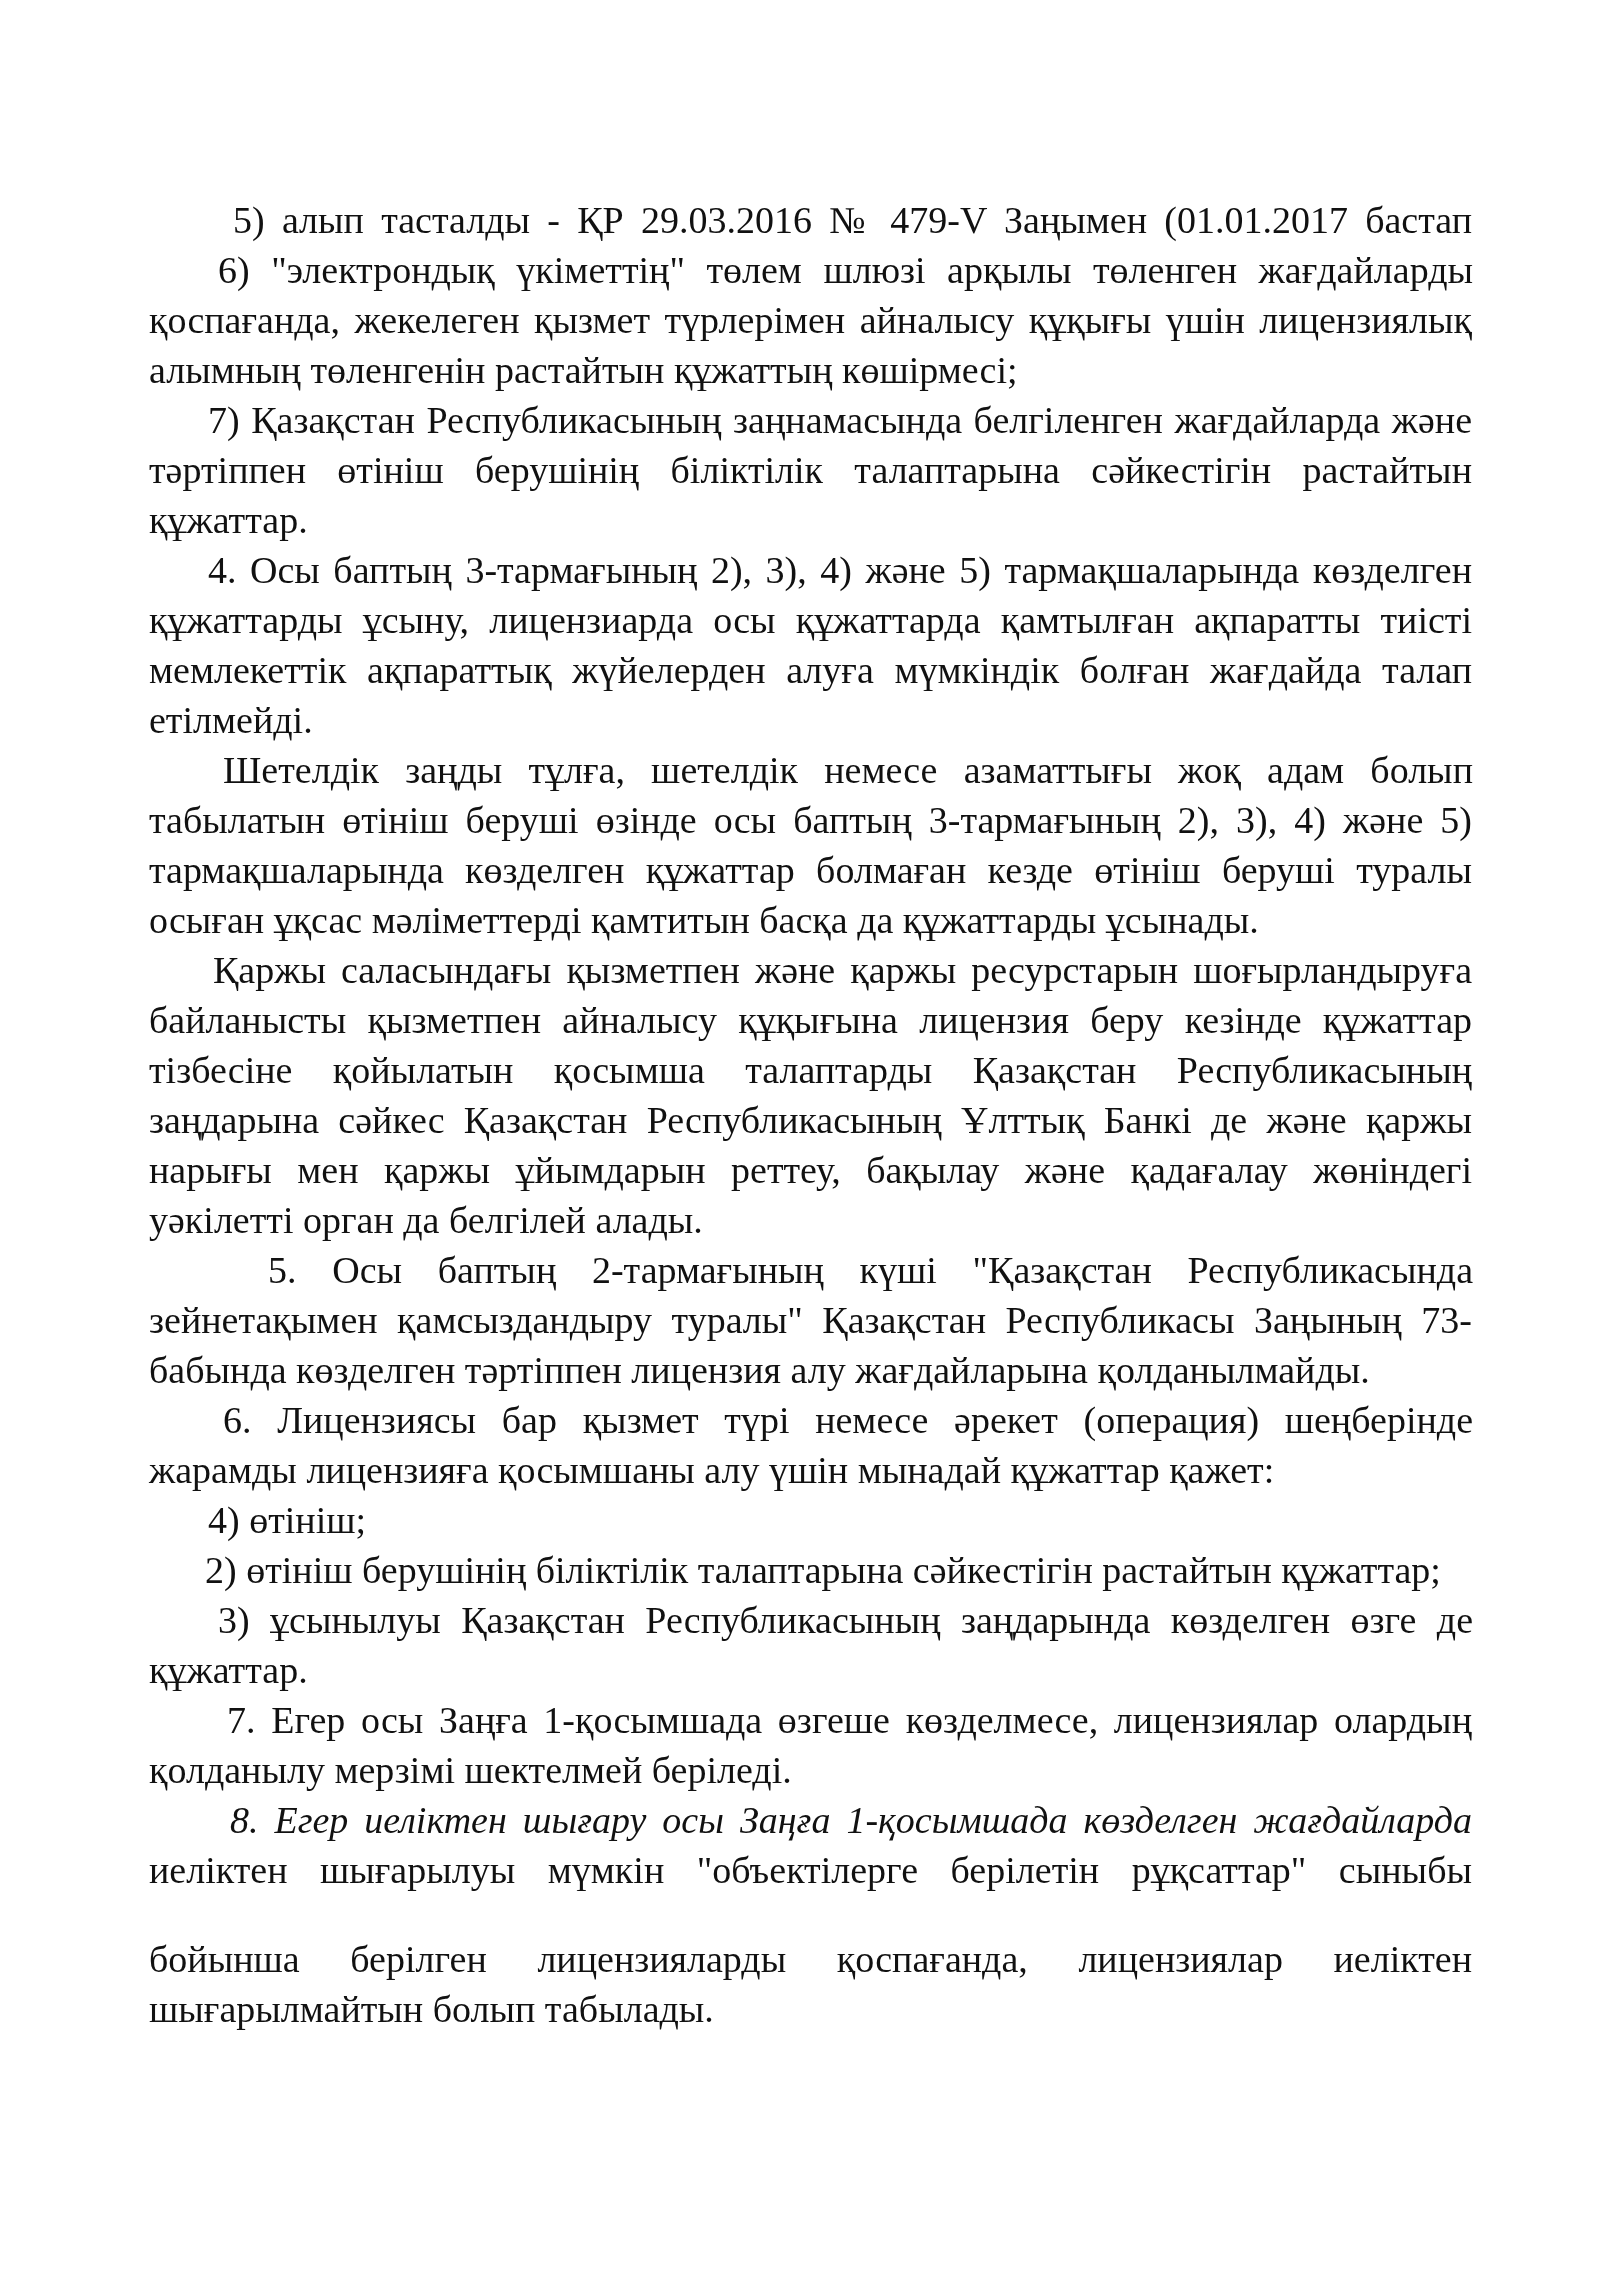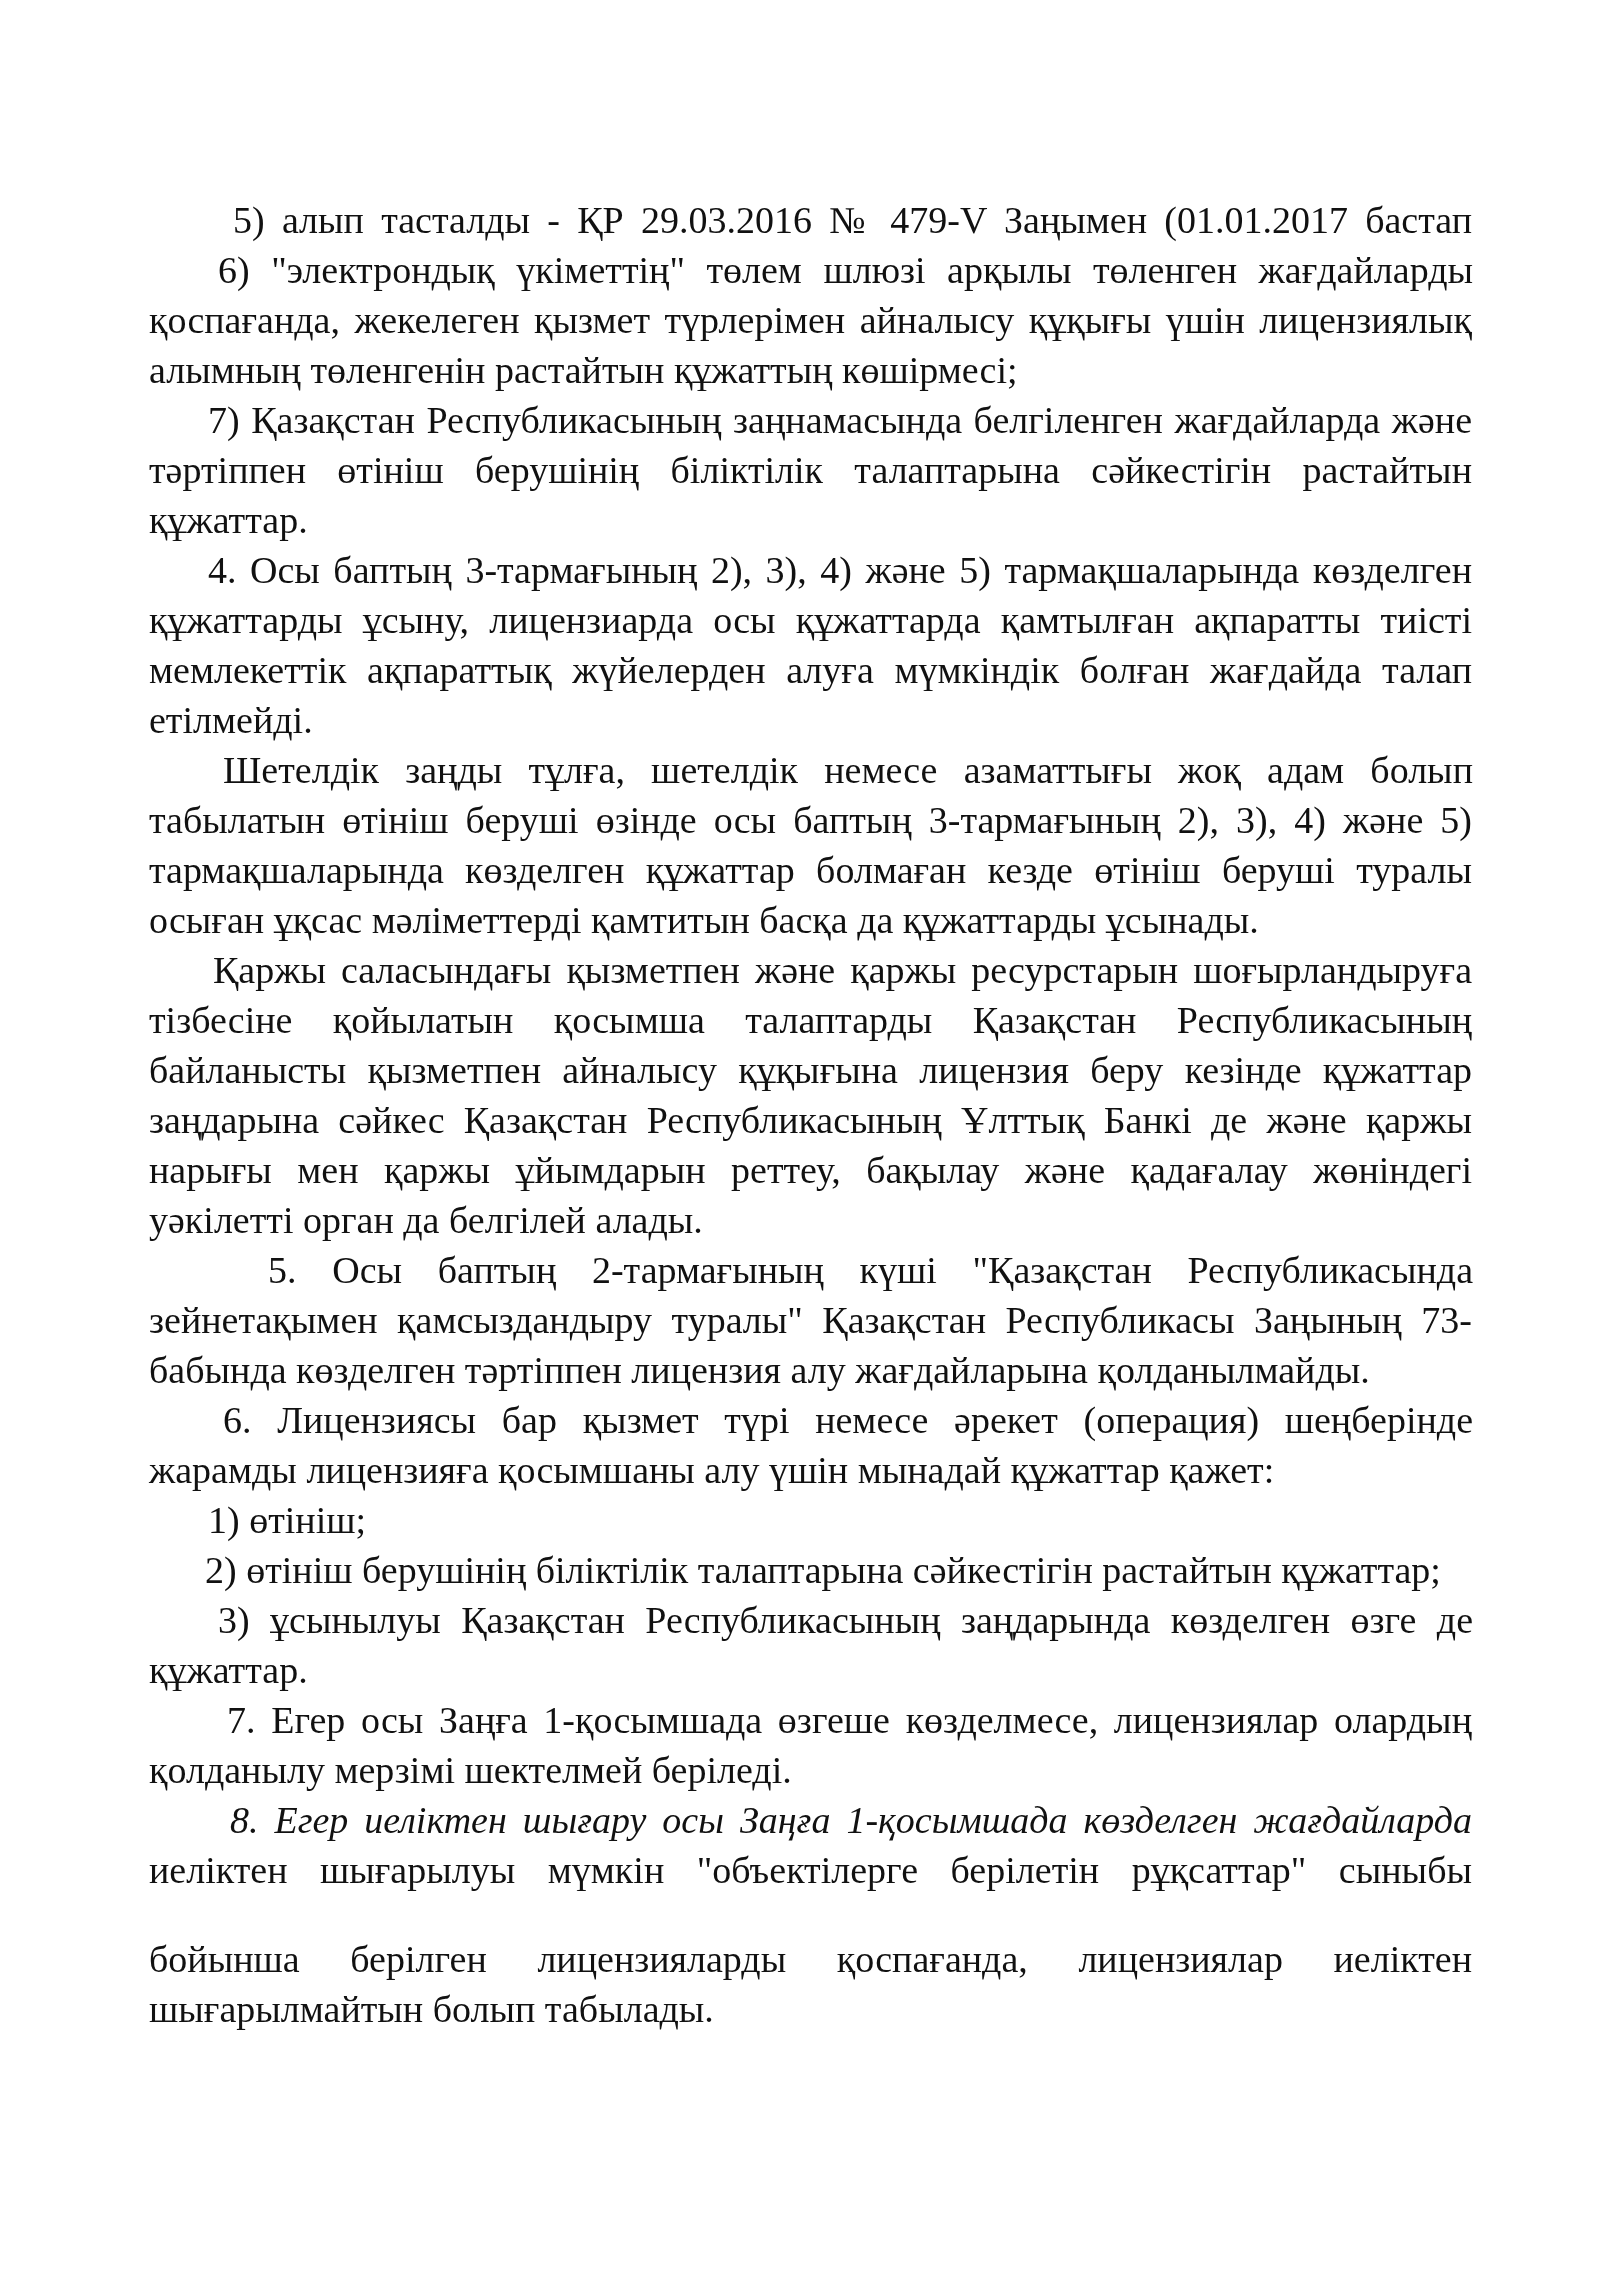--- a/index.html
+++ b/index.html
@@ -33,31 +33,31 @@
     <div class="line last" style="padding-left: 0px; width: 1323px;">құжаттар.</div>
     <div class="line" style="padding-left: 59px; width: 1264px;">4. Осы баптың 3-тармағының 2), 3), 4) және 5) тармақшаларында көзделген</div>
     <div class="line" style="padding-left: 0px; width: 1323px;">құжаттарды ұсыну, лицензиарда осы құжаттарда қамтылған ақпаратты тиісті</div>
     <div class="line" style="padding-left: 0px; width: 1323px;">мемлекеттік ақпараттық жүйелерден алуға мүмкіндік болған жағдайда талап</div>
     <div class="line last" style="padding-left: 0px; width: 1323px;">етілмейді.</div>
     <div class="line" style="padding-left: 74px; width: 1250px;">Шетелдік заңды тұлға, шетелдік немесе азаматтығы жоқ адам болып</div>
     <div class="line" style="padding-left: 0px; width: 1323px;">табылатын өтініш беруші өзінде осы баптың 3-тармағының 2), 3), 4) және 5)</div>
     <div class="line" style="padding-left: 0px; width: 1323px;">тармақшаларында көзделген құжаттар болмаған кезде өтініш беруші туралы</div>
     <div class="line last" style="padding-left: 0px; width: 1323px;">осыған ұқсас мәліметтерді қамтитын басқа да құжаттарды ұсынады.</div>
     <div class="line" style="padding-left: 64px; width: 1259px;">Қаржы саласындағы қызметпен және қаржы ресурстарын шоғырландыруға</div>
+    <div class="line" style="padding-left: 0px; width: 1323px;">байланысты қызметпен айналысу құқығына лицензия беру кезінде құжаттар</div>
     <div class="line" style="padding-left: 0px; width: 1323px;">тізбесіне қойылатын қосымша талаптарды Қазақстан Республикасының</div>
-    <div class="line" style="padding-left: 0px; width: 1323px;">байланысты қызметпен айналысу құқығына лицензия беру кезінде құжаттар</div>
     <div class="line" style="padding-left: 0px; width: 1323px;">заңдарына сәйкес Қазақстан Республикасының Ұлттық Банкі де және қаржы</div>
     <div class="line" style="padding-left: 0px; width: 1323px;">нарығы мен қаржы ұйымдарын реттеу, бақылау және қадағалау жөніндегі</div>
     <div class="line last" style="padding-left: 0px; width: 1323px;">уәкілетті орган да белгілей алады.</div>
     <div class="line" style="padding-left: 119px; width: 1205px;">5. Осы баптың 2-тармағының күші "Қазақстан Республикасында</div>
     <div class="line" style="padding-left: 0px; width: 1323px;">зейнетақымен қамсыздандыру туралы" Қазақстан Республикасы Заңының 73-</div>
     <div class="line last" style="padding-left: 0px; width: 1323px;">бабында көзделген тәртіппен лицензия алу жағдайларына қолданылмайды.</div>
     <div class="line" style="padding-left: 74px; width: 1250px;">6. Лицензиясы бар қызмет түрі немесе әрекет (операция) шеңберінде</div>
     <div class="line last" style="padding-left: 0px; width: 1323px;">жарамды лицензияға қосымшаны алу үшін мынадай құжаттар қажет:</div>
-    <div class="line last" style="padding-left: 59px; width: 1264px;">1) өтініш;</div>
+    <div class="line last" style="padding-left: 59px; width: 1264px;">4) өтініш;</div>
     <div class="line last" style="padding-left: 56px; width: 1267px; text-align: center;">2) өтініш берушінің біліктілік талаптарына сәйкестігін растайтын құжаттар;</div>
     <div class="line" style="padding-left: 69px; width: 1255px;">3) ұсынылуы Қазақстан Республикасының заңдарында көзделген өзге де</div>
     <div class="line last" style="padding-left: 0px; width: 1323px;">құжаттар.</div>
     <div class="line" style="padding-left: 78px; width: 1245px;">7. Егер осы Заңға 1-қосымшада өзгеше көзделмесе, лицензиялар олардың</div>
     <div class="line last" style="padding-left: 0px; width: 1323px;">қолданылу мерзімі шектелмей беріледі.</div>
     <div class="line" style="padding-left: 81px; width: 1242px; font-style: italic;">8. Егер иеліктен шығару осы Заңға 1-қосымшада көзделген жағдайларда</div>
     <div class="line" style="padding-left: 0px; width: 1323px;">иеліктен шығарылуы мүмкін "объектілерге берілетін рұқсаттар" сыныбы</div>
     <div class="line" style="padding-left: 0px; width: 1323px; margin-top: 39px;">бойынша берілген лицензияларды қоспағанда, лицензиялар иеліктен</div>
     <div class="line last" style="padding-left: 0px; width: 1323px;">шығарылмайтын болып табылады.</div>
   </div>

